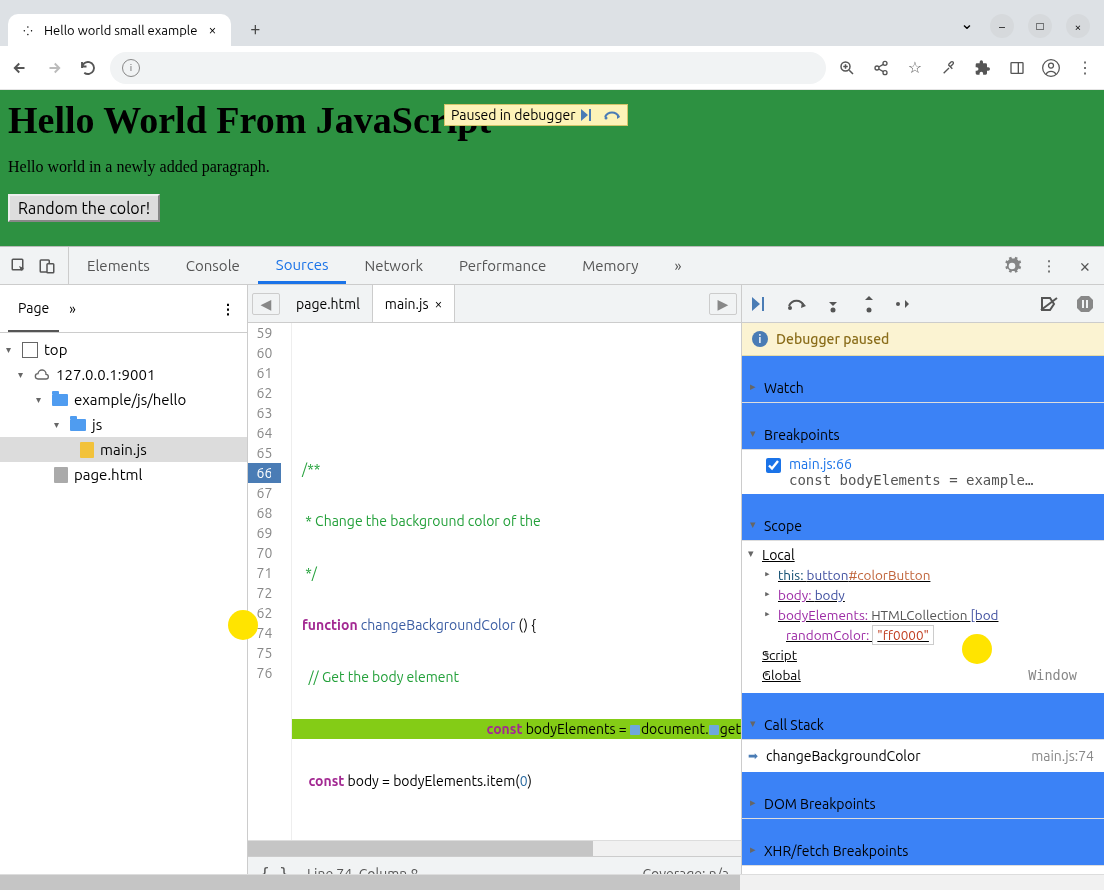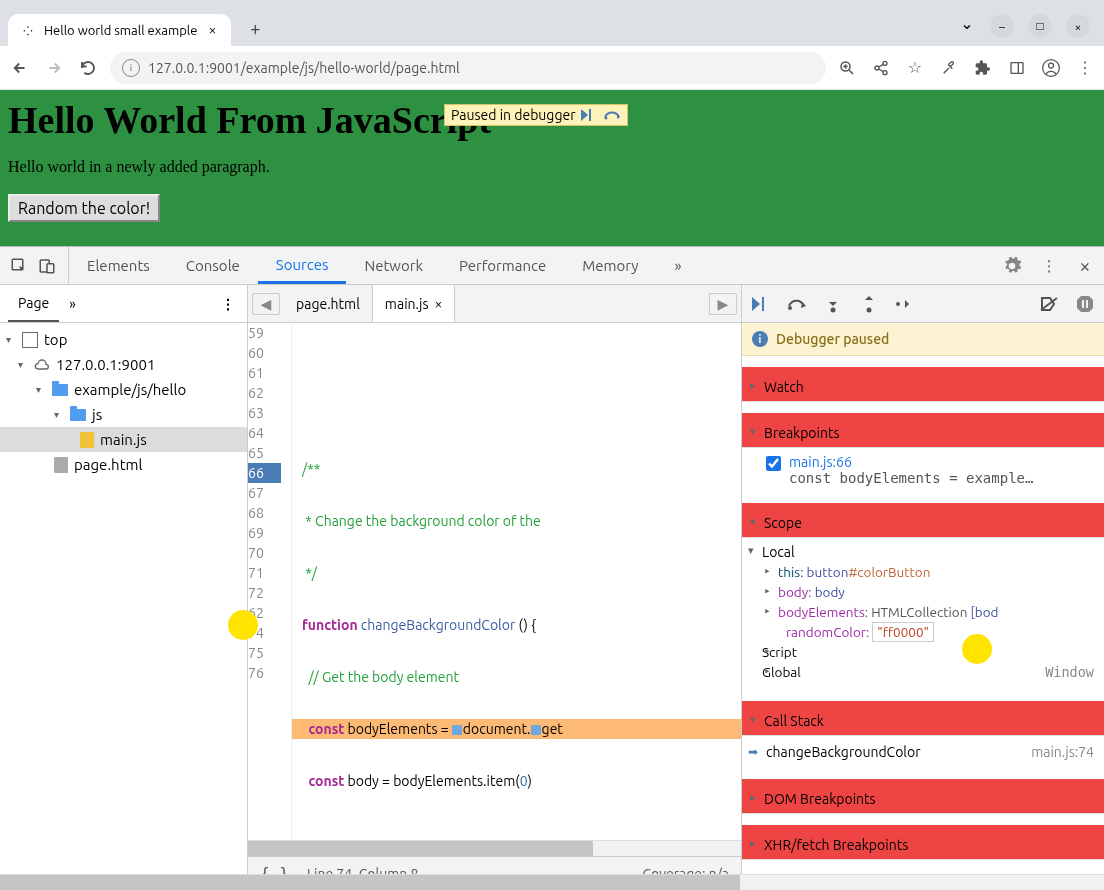--- a/index.html
+++ b/index.html
@@ -38,21 +38,21 @@
   .dt-tabs .dt-left .dtl { width: 22px; height: 22px; display: flex; align-items: center; justify-content: center; cursor: pointer; color: #555; }
   .dt-tabs .dt-tab { padding: 0 18px; height: 100%; display: flex; align-items: center; cursor: pointer; color: #555; }
   .dt-tabs .dt-tab.active { color: #1a73e8; border-bottom: 3px solid #1a73e8; }
   .dt-tabs .dt-right { margin-left: auto; display: flex; gap: 14px; align-items: center; color: #555; }
   .dt-tabs .dt-right .dtr { width: 22px; cursor: pointer; text-align: center; }
   
   .dt-body { flex: 1; display: flex; min-height: 0; }
   
   
   .src-nav { width: 248px; border-right: 1px solid #ccc; display: flex; flex-direction: column; background: #fff; }
-  .src-nav-tabs { height: 38px; border-bottom: 1px solid #ccc; display: flex; align-items: center; padding: 0 8px; font-size: 14px; }
+  .src-nav-tabs { height: 48px; border-bottom: 1px solid #ccc; display: flex; align-items: center; padding: 0 8px; font-size: 14px; }
   .src-nav-tabs .snt { padding: 0 10px; height: 100%; display: flex; align-items: center; cursor: pointer; }
   .src-nav-tabs .snt.active { border-bottom: 2px solid #555; }
   .src-nav-tabs .more { margin-left: auto; cursor: pointer; padding: 0 4px; font-weight: bold; }
   .file-tree { flex: 1; padding: 4px 0; font-size: 15px; overflow: hidden; }
   .file-tree .tree-item { display: flex; align-items: center; gap: 6px; padding: 4px 6px; cursor: pointer; white-space: nowrap; overflow: hidden; }
   .file-tree .tree-item.selected { background: #dcdcdc; }
   .file-tree .arrow { width: 10px; font-size: 10px; color: #666; display: inline-block; }
   .file-tree .icon { width: 16px; height: 16px; display: inline-flex; align-items: center; justify-content: center; }
   .icon.frame { border: 1.5px solid #666; }
   .icon.cloud { color: #666; }
@@ -68,27 +68,27 @@
   
   .editor-panel { flex: 1; display: flex; flex-direction: column; border-right: 1px solid #ccc; min-width: 0; }
   .editor-tabs { height: 38px; border-bottom: 1px solid #ccc; display: flex; align-items: center; background: #f1f3f4; font-size: 14px; }
   .editor-tabs .et-nav { width: 28px; text-align: center; cursor: pointer; color: #888; border: 1px solid #ccc; margin: 4px; border-radius: 2px; padding: 2px 0; }
   .editor-tabs .et-tab { padding: 0 12px; height: 100%; display: flex; align-items: center; gap: 6px; cursor: pointer; }
   .editor-tabs .et-tab.active { background: #fff; border-right: 1px solid #ccc; border-left: 1px solid #ccc; }
   .editor-tabs .et-more { margin-left: auto; padding: 0 10px; cursor: pointer; color: #666; }
   .editor-tabs .et-run { width: 28px; text-align: center; border: 1px solid #ccc; margin: 4px; border-radius: 2px; padding: 2px 0; color: #888; cursor: pointer; }
   
   .code-area { flex: 1; display: flex; font-family: "DejaVu Sans Mono", Consolas, monospace; font-size: 14px; overflow: hidden; position: relative; }
-  .gutter { width: 44px; text-align: left; padding-right: 10px; color: #888; background: #fff; user-select: none; border-right: 1px solid #eee; }
+  .gutter { width: 44px; text-align: center; padding-right: 10px; color: #888; background: #fff; user-select: none; border-right: 1px solid #eee; }
   .gutter .gl { height: 20px; line-height: 20px; }
   .gutter .gl.bp { background: #4a7cb5; color: #fff; position: relative; }
   .gutter .gl.bp::after { content: ''; position: absolute; right: -8px; top: 0; border: 10px solid transparent; border-left: 8px solid #4a7cb5; }
   .code-lines { flex: 1; overflow: hidden; white-space: pre; }
   .code-lines .cl { height: 20px; line-height: 20px; padding-left: 10px; }
-  .code-lines .cl.exec { background: #fdba74; }
+  .code-lines .cl.exec { background: #84cc16; text-align: right; }
   .kw { color: #a32992; font-weight: bold; }
   .com { color: #23a03a; }
   .fn { color: #3b5da3; }
   .num { color: #2a6aa0; }
   .str { color: #c13f21; }
   .obj-badge { display: inline-block; width: 10px; height: 10px; background: #6fa8dc; border-radius: 1px; vertical-align: middle; margin-right: 1px; }
   
   .editor-scroll-h { height: 16px; background: #f1f1f1; border-top: 1px solid #ddd; position: relative; }
   .editor-scroll-h .thumb { position: absolute; left: 0; width: 70%; height: 100%; background: #c5c5c5; }
   .editor-status { height: 34px; border-top: 1px solid #ccc; display: flex; align-items: center; padding: 0 12px; font-size: 14px; color: #555; background: #f1f3f4; }
@@ -96,35 +96,35 @@
   .editor-status .cov { margin-left: auto; }
   
   
   .debug-panel { width: 362px; display: flex; flex-direction: column; font-size: 14px; overflow: hidden; }
   .debug-toolbar { height: 38px; border-bottom: 1px solid #ccc; display: flex; align-items: center; padding: 0 8px; gap: 14px; background: #f1f3f4; }
   .debug-toolbar .db-btn { width: 22px; height: 22px; display: flex; align-items: center; justify-content: center; cursor: pointer; color: #555; }
   .debug-toolbar .db-btn.primary { color: #4a7cb5; }
   .debug-toolbar .gap { flex: 1; }
   .debug-toolbar .db-btn.octagon { font-size: 18px; }
   
-  .db-section-header { background: #ef4444; padding: 12px 10px 6px 22px; border-bottom: 1px solid #ddd; cursor: pointer; position: relative; font-size: 14px; margin-top: 11px; }
+  .db-section-header { background: #3b82f6; padding: 24px 10px 6px 22px; border-bottom: 1px solid #ddd; cursor: pointer; position: relative; font-size: 14px; }
   .db-section-header::before { content: '▸'; position: absolute; left: 8px; font-size: 11px; color: #666; }
   .db-section-header.open::before { content: '▾'; }
   
   .paused-banner { background: #fbf3d2; padding: 8px 10px; display: flex; align-items: center; gap: 8px; color: #8a6d1a; font-weight: 500; border-bottom: 1px solid #e5dca8; }
   .paused-banner .info { width: 16px; height: 16px; border-radius: 50%; background: #4a7cb5; color: #fff; font-size: 10px; display: flex; align-items: center; justify-content: center; font-weight: bold; }
   
   .db-body { flex: 1; overflow: hidden; }
   .bp-item { padding: 6px 10px 6px 24px; display: flex; align-items: flex-start; gap: 8px; }
   .bp-item input { margin-top: 2px; accent-color: #1a73e8; width: 15px; height: 15px; }
   .bp-item .bp-text { flex: 1; overflow: hidden; }
   .bp-item .bp-file { color: #1a73e8; }
   .bp-item .bp-line { color: #555; font-family: monospace; white-space: nowrap; overflow: hidden; text-overflow: ellipsis; display: block; }
   
-  .scope-content { padding: 4px 0 8px 0; position: relative; }
+  .scope-content { padding: 4px 17px 8px 0; position: relative; text-decoration: underline; }
   .scope-group { padding: 2px 10px 2px 20px; position: relative; cursor: pointer; }
   .scope-group::before { content: '▾'; position: absolute; left: 6px; font-size: 11px; color: #666; }
   .scope-prop { padding: 2px 10px 2px 36px; font-family: "DejaVu Sans Mono", monospace; font-size: 13.5px; position: relative; white-space: nowrap; overflow: hidden; }
   .scope-prop.expandable::before { content: '▸'; position: absolute; left: 22px; font-size: 11px; color: #666; }
   .scope-prop .pname { color: #9c2aa5; }
   .scope-prop .pval { color: #4050a0; }
   .scope-prop .pval.obj { color: #555; }
   .scope-prop .pval.str { color: #c13f21; }
   .scope-prop .pname.ro { color: #0c4a6e; }
   .global-label { position: absolute; right: 10px; color: #888; font-family: monospace; }
@@ -172,21 +172,20 @@
           <path d="M6 12h12M13 6l6 6-6 6"></path>
         </svg>
     </div>
     <div class="nav-btn">
       <svg width="18" height="18" viewBox="0 0 24 24" fill="none" stroke="currentColor" stroke-width="2.5">
           <path d="M4 12a8 8 0 1 1 3 6.2M4 4v6h6"></path>
         </svg>
     </div>
     <div class="address-bar">
       <span class="info-icon">i</span>
-      <span>127.0.0.1:9001/example/js/hello-world/page.html</span>
     </div>
     <div class="toolbar-icons">
       <div class="ti">
         <svg width="18" height="18" viewBox="0 0 24 24" fill="none" stroke="currentColor" stroke-width="2">
             <circle cx="10" cy="10" r="6"></circle>
             <path d="M20 20l-5-5M7 10h6M10 7v6"></path>
           </svg>
       </div>
       <div class="ti">
         <svg width="16" height="16" viewBox="0 0 24 24" fill="none" stroke="currentColor" stroke-width="2">

